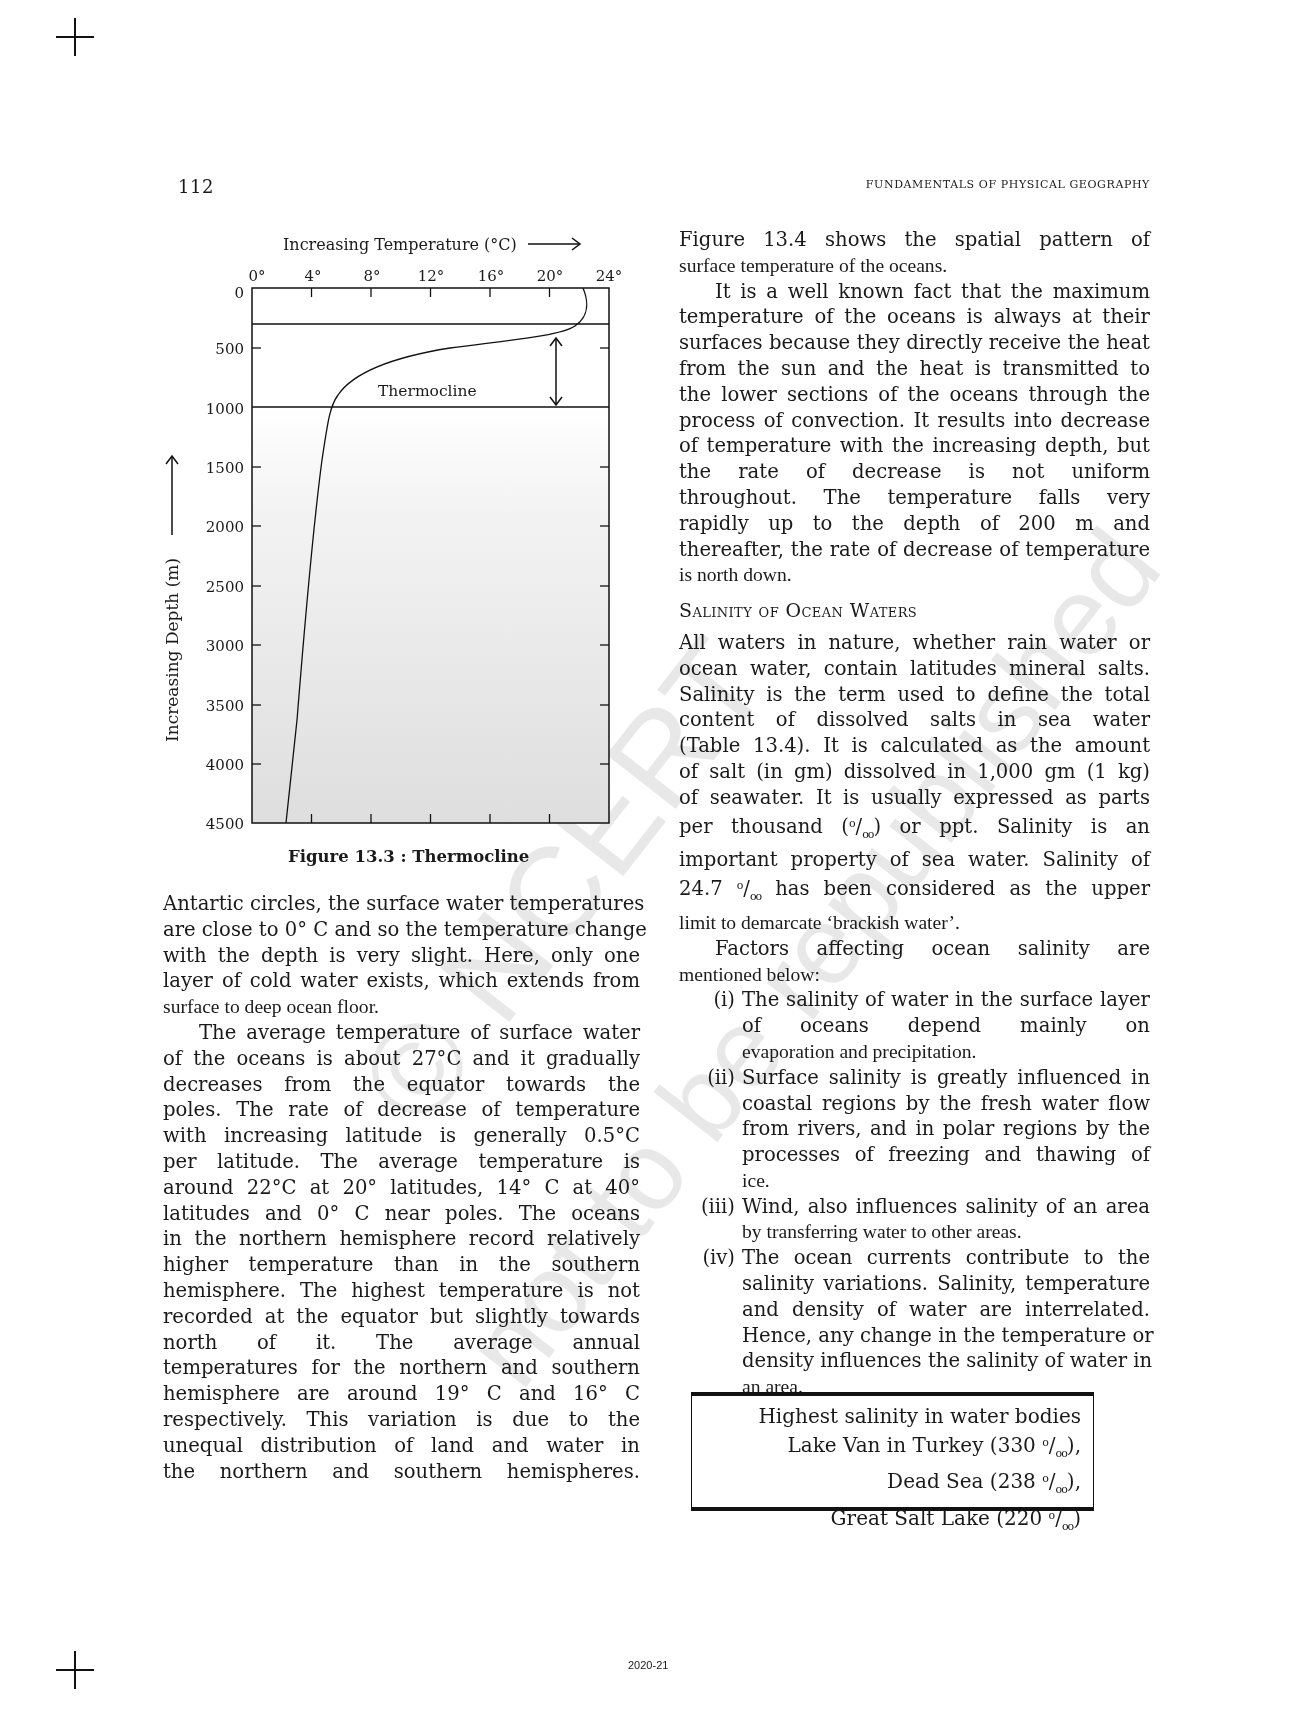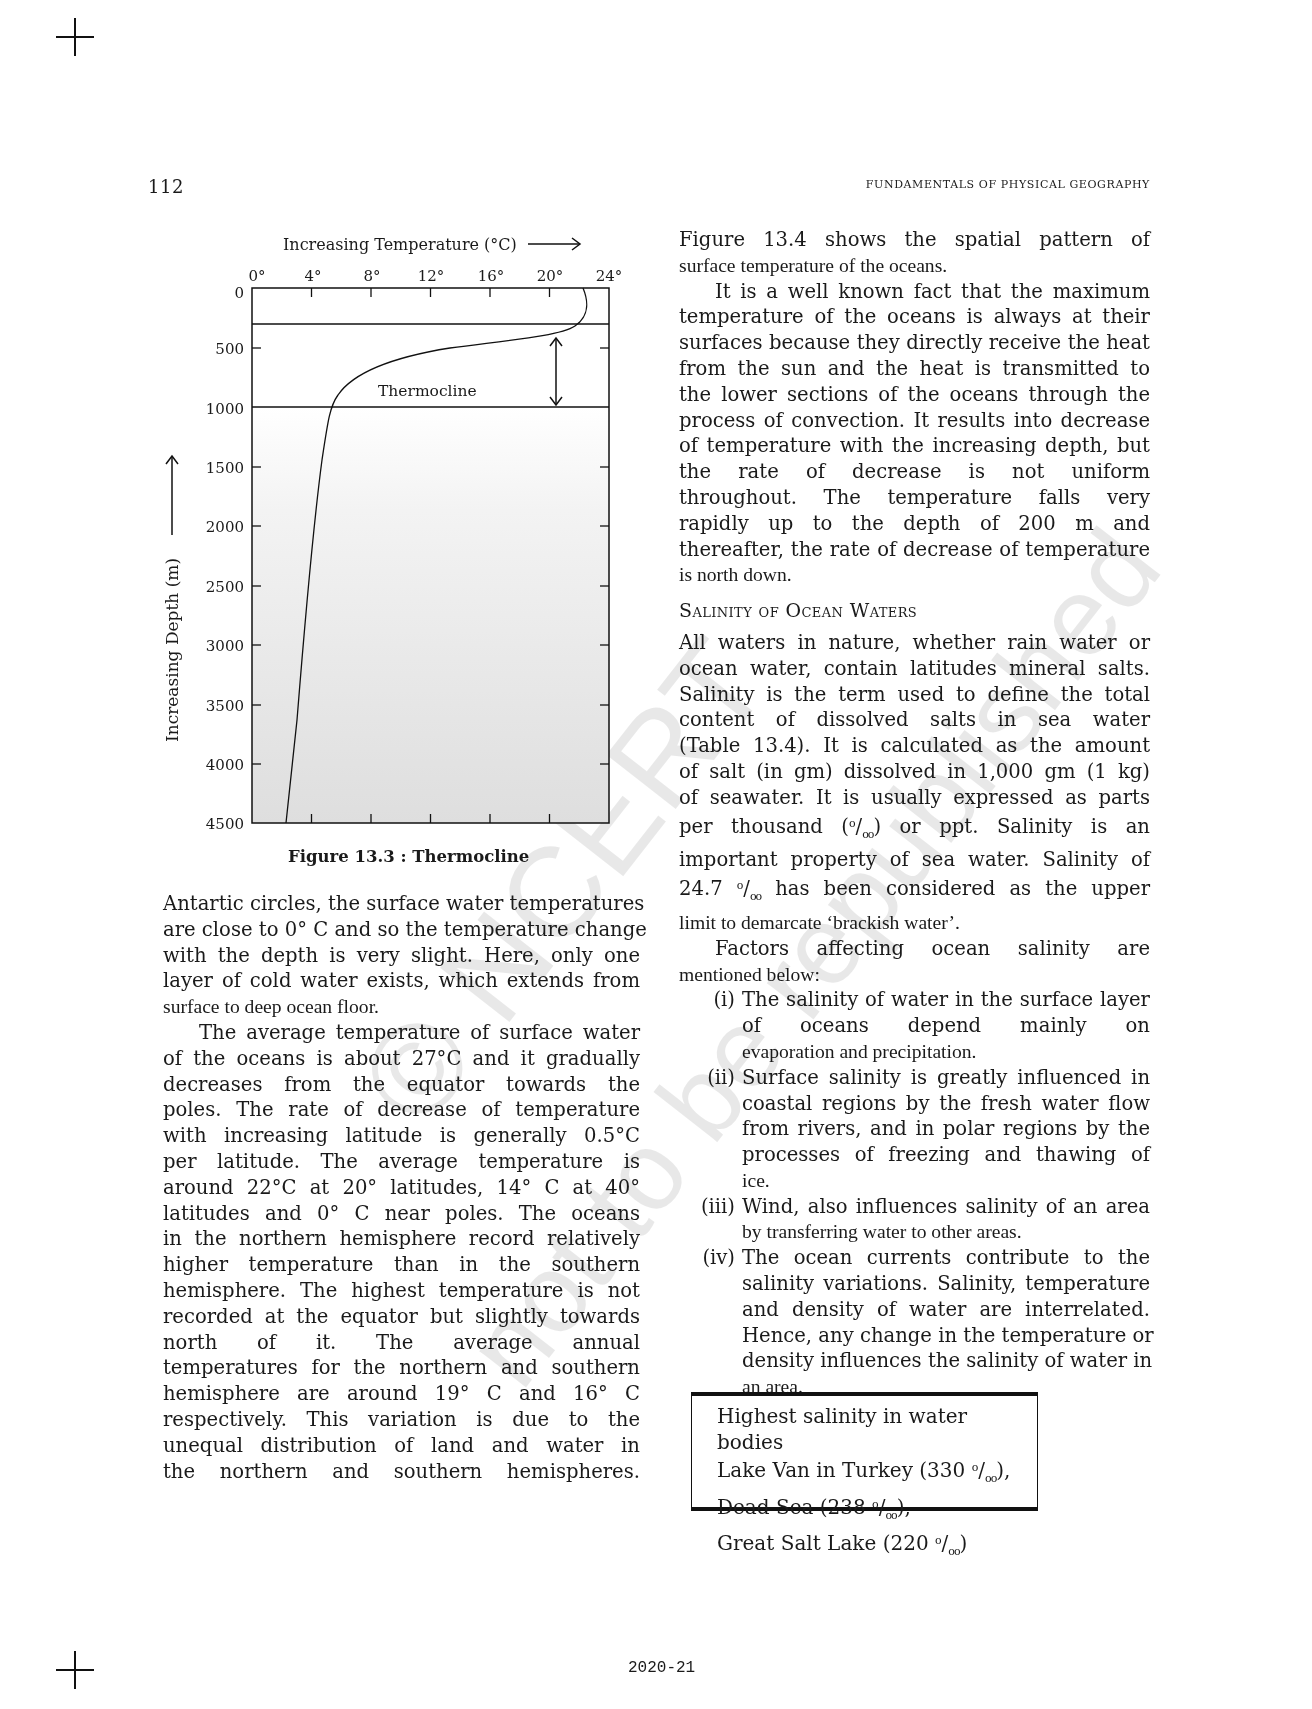--- a/index.html
+++ b/index.html
@@ -3,47 +3,47 @@
 <meta charset="utf-8">
 <style>
   html, body { margin:0; padding:0; background:#ffffff; }
   body { width:1312px; height:1709px; position:relative; overflow:hidden;
          font-family:"DejaVu Serif","Liberation Serif",serif; color:#1a1a1a; }
   .abs { position:absolute; }
   .crop { position:absolute; width:38px; height:38px; }
   .crop::before { content:""; position:absolute; left:0; top:18px; width:38px; height:2px; background:#111; }
   .crop::after  { content:""; position:absolute; left:18px; top:0; width:2px; height:38px; background:#111; }
 
-  .pagenum { left:148px; top:176px; font-size:18px; letter-spacing:0.5px; }
+  .pagenum { left:178px; top:176px; font-size:18px; letter-spacing:0.5px; }
   .runhead { right:162px; top:178px; font-size:11px; letter-spacing:0.6px; }
 
   .col { position:absolute; font-size:19.6px; line-height:25.8px; text-align:justify; }
   .col p { margin:0; }
   .col .ln { display:block; text-align:justify; text-align-last:justify; white-space:nowrap; }
   .col .ln.last { text-align-last:left;font-family:Liberation Serif, serif; }
   .indent { padding-left:36px; }
   .left-col { left:163px; top:891px; width:477px; }
   .right-col { left:679px; top:227px; width:471px; }
 
   .section-head { font-weight:normal; font-size:19px; letter-spacing:0.4px; margin:10px 0 6px 0; font-variant:small-caps; }
   .list { margin:0; padding:0; list-style:none; }
   .list li { position:relative; padding-left:63px; }
   .list .num { position:absolute; left:0; width:56px; text-align:right; }
 
   sub.oo { font-size:11px; vertical-align:-5px; letter-spacing:-1px; }
   sup.o { font-size:11px; vertical-align:6px; }
 
-  .salt-box { position:absolute; left:691px; top:1392px; width:347px; height:119px;
+  .salt-box { position:absolute; left:691px; top:1392px; width:403px; height:119px;
               border-top:4px solid #111; border-bottom:4px solid #111;
               border-left:1.5px solid #111; border-right:1.5px solid #111;
-              box-sizing:border-box; padding:8px 12px 0 25px; font-size:20px; line-height:25.5px; }
+              box-sizing:border-box; padding:8px 12px 0 25px; font-size:20px; line-height:25.5px;text-align:right; }
 
   .chart-svg { position:absolute; left:150px; top:222px; }
   .caption { left:288px; top:847px; font-weight:bold; font-size:16.5px; }
-  .footer { left:628px; top:1659px; font-family:Liberation Mono, monospace; font-size:16px; }
+  .footer { left:628px; top:1659px; font-family:Liberation Sans, sans-serif; font-size:11px; }
 
   .watermark { position:absolute; color:rgba(0,0,0,0.09); font-family:"Liberation Sans",sans-serif;
                font-size:128px; white-space:nowrap; transform-origin:left top; pointer-events:none; }
 </style>
 </head>
 <body>
 
 <div class="crop" style="left:56px;top:18px;"></div>
 <div class="crop" style="left:56px;top:1651px;"></div>
 

